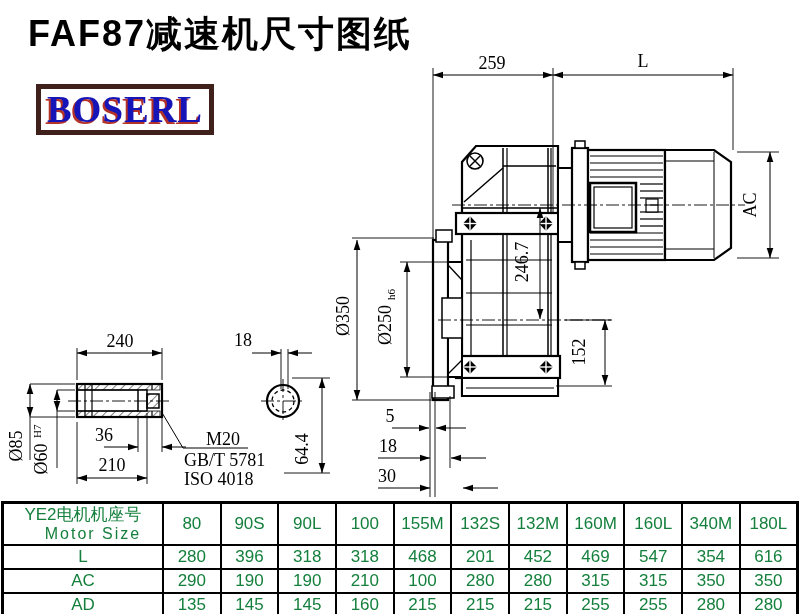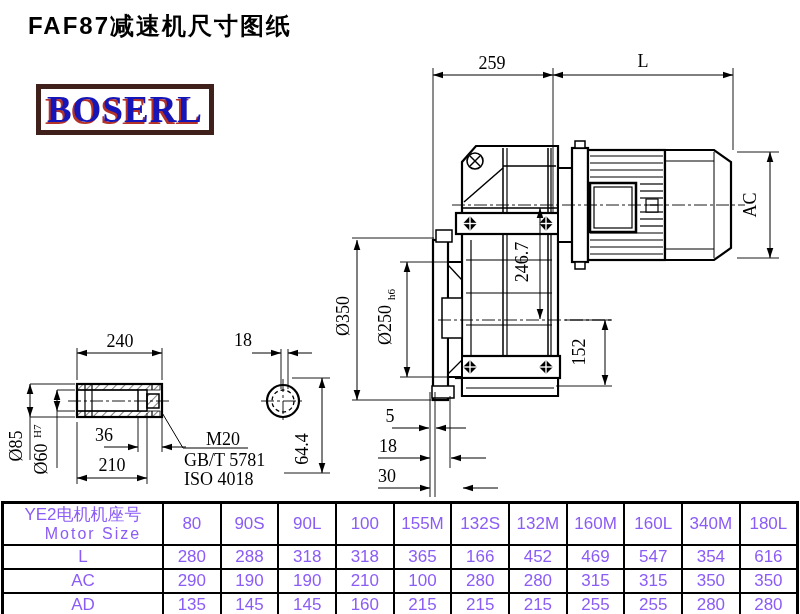--- a/index.html
+++ b/index.html
@@ -1,31 +1,31 @@
 <!DOCTYPE html>
 <html><head>
 <meta charset="utf-8">
 <style>
   html,body{margin:0;padding:0;background:#fff;}
   .page{position:relative;width:800px;height:614px;background:#ffffff;overflow:hidden;
         font-family:"Liberation Sans",sans-serif;color:#000;}
-  .page-title{position:absolute;left:28px;top:10px;font-size:24px;font-weight:bold;
+  .page-title{position:absolute;left:28px;top:10px;font-size:36px;font-weight:bold;
               letter-spacing:2px;white-space:nowrap;}
   .logo-box{position:absolute;left:36px;top:84px;width:168px;height:41px;
             border:5px solid #40201a;display:flex;align-items:center;justify-content:center;
             background:#fff;}
   .logo-text{font-family:"Liberation Serif",serif;font-weight:bold;font-size:37px;
              line-height:1;color:#1616b8;text-shadow:-2px 2px 0 #b43228;letter-spacing:1px;}
   svg.drawing{position:absolute;left:0;top:0;}
   .dimtxt{font-family:"Liberation Serif",serif;font-size:18px;fill:#000;}
   .dimtxt.small{font-size:11px;}
   .spec-table{position:absolute;left:1px;top:501px;width:798px;border-collapse:collapse;
               table-layout:fixed;background:#fff;border:3px solid #000;}
   .spec-table th,.spec-table td{border:2px solid #000;text-align:center;vertical-align:middle;
-              font-size:17px;font-weight:normal;padding:0;color:#8b5cf6;}
+              font-size:17px;font-weight:normal;padding:0;color:#15803d;}
   .spec-table tr.hdr-row th{height:40px;}
   .spec-table tr.data-row td,.spec-table tr.data-row th{height:22px;}
   .hdr-cn{font-size:17px;line-height:20px;}
   .hdr-en{font-size:16px;line-height:18px;letter-spacing:2px;padding-left:20px;}
 </style>
 </head>
 <body>
 
 <div class="page">
 
@@ -256,25 +256,25 @@
           <th>132S</th>
           <th>132M</th>
           <th>160M</th>
           <th>160L</th>
           <th>340M</th>
           <th>180L</th>
         </tr>
         <tr class="data-row">
           <th>L</th>
           <td>280</td>
-          <td>288</td>
+          <td>396</td>
           <td>318</td>
           <td>318</td>
-          <td>365</td>
-          <td>166</td>
+          <td>468</td>
+          <td>201</td>
           <td>452</td>
           <td>469</td>
           <td>547</td>
           <td>354</td>
           <td>616</td>
         </tr>
         <tr class="data-row">
           <th>AC</th>
           <td>290</td>
           <td>190</td>

